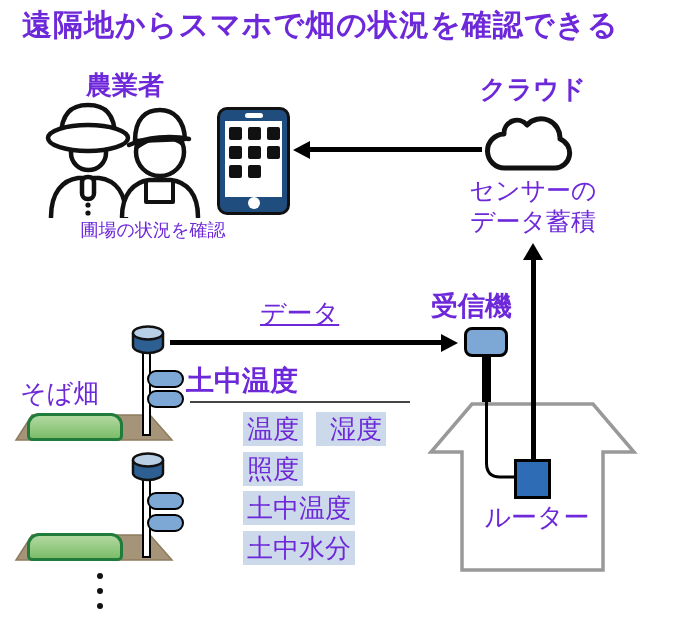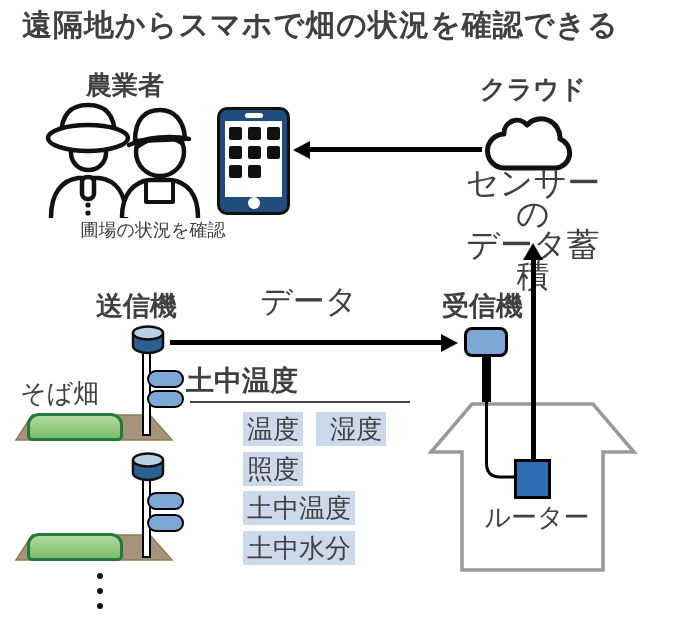--- a/index.html
+++ b/index.html
@@ -1,17 +1,17 @@
 <!DOCTYPE html>
 <html><head>
 <meta charset="utf-8">
 <style>
   html,body{margin:0;padding:0;background:#fff;}
   #stage{position:relative;width:680px;height:616px;background:#fff;overflow:hidden;
-         font-family:"Liberation Sans","DejaVu Sans",sans-serif;color:#404040;}
+         font-family:"Liberation Sans","DejaVu Sans",sans-serif;color:#6d28d9;}
   .abs{position:absolute;}
   .bold{font-weight:bold;}
   .ctr{text-align:center;}
 
   .title{left:22px;top:5px;font-size:30px;font-weight:bold;letter-spacing:1px;white-space:nowrap;}
 
   .farmers-label{left:64px;top:68px;width:122px;font-size:26px;}
   .farmers-svg{left:42px;top:98px;}
   .farmers-caption{left:40px;top:218px;width:226px;font-size:18px;white-space:nowrap;}
 
@@ -27,25 +27,25 @@
   .vline{position:absolute;background:#000;}
   .tri-left{position:absolute;width:0;height:0;border-top:9px solid transparent;
             border-bottom:9px solid transparent;border-right:17px solid #000;}
   .tri-right{position:absolute;width:0;height:0;border-top:9px solid transparent;
              border-bottom:9px solid transparent;border-left:17px solid #000;}
   .tri-up{position:absolute;width:0;height:0;border-left:10px solid transparent;
           border-right:10px solid transparent;border-bottom:17px solid #000;}
 
   .cloud-label{left:467px;top:72px;width:132px;font-size:26px;}
   .cloud-svg{left:480px;top:103px;}
-  .cloud-caption{left:455px;top:167px;width:156px;font-size:33px;line-height:31px;}
+  .cloud-caption{left:455px;top:175px;width:156px;font-size:25px;line-height:31px;}
 
   .tx-label{left:96px;top:288px;font-size:27px;white-space:nowrap;}
-  .data-label{left:260px;top:280px;font-size:32px;white-space:nowrap;}
-  .rx-label{left:431px;top:288px;font-size:27px;white-space:nowrap;margin-left:11px;}
+  .data-label{left:260px;top:296px;font-size:26px;white-space:nowrap;text-decoration:underline;}
+  .rx-label{left:431px;top:288px;font-size:27px;white-space:nowrap;}
 
   .pole{position:absolute;width:5px;background:#fff;border:2px solid #000;}
   .pill{position:absolute;width:33px;height:14px;background:#7da7d4;border:2px solid #000;border-radius:9px;}
 
   .sensor-title{left:186px;top:362px;font-size:28px;white-space:nowrap;}
   .sensor-underline{left:190px;top:401px;width:220px;height:2px;background:#444;}
   .soba-label{left:20px;top:376px;font-size:26px;white-space:nowrap;}
 
   .mound{position:absolute;width:90px;height:22px;background:linear-gradient(#b2d9a0,#7cbd6a);
          border:3px solid #217c3c;border-radius:12px 12px 5px 5px;}
@@ -117,21 +117,20 @@
   <div class="abs cloud-svg">
     <svg width="104" height="72" viewBox="0 0 104 72">
       <path d="M25,65 L75,65 A15,15 0 0 0 80,36 A19,19 0 0 0 47,22 A13,13 0 0 0 24,31 A17,17 0 0 0 25,65 Z" fill="#fff" stroke="#111" stroke-width="5" stroke-linejoin="round"></path>
     </svg>
   </div>
   <div class="abs ctr cloud-caption">
     <div>センサーの</div>
     <div>データ蓄積</div>
   </div>
 
-  <div class="abs bold tx-label">送信機</div>
   <div class="abs data-label">データ</div>
   <div class="abs bold rx-label">受信機</div>
 
   <div>
     <div class="hline" style="left:170px;top:340px;width:272px;height:5px;"></div>
     <div class="tri-right" style="left:441px;top:334px;"></div>
   </div>
 
   <div class="abs" style="left:13px;top:413px;">
     <svg width="162" height="29" viewBox="0 0 162 29">

